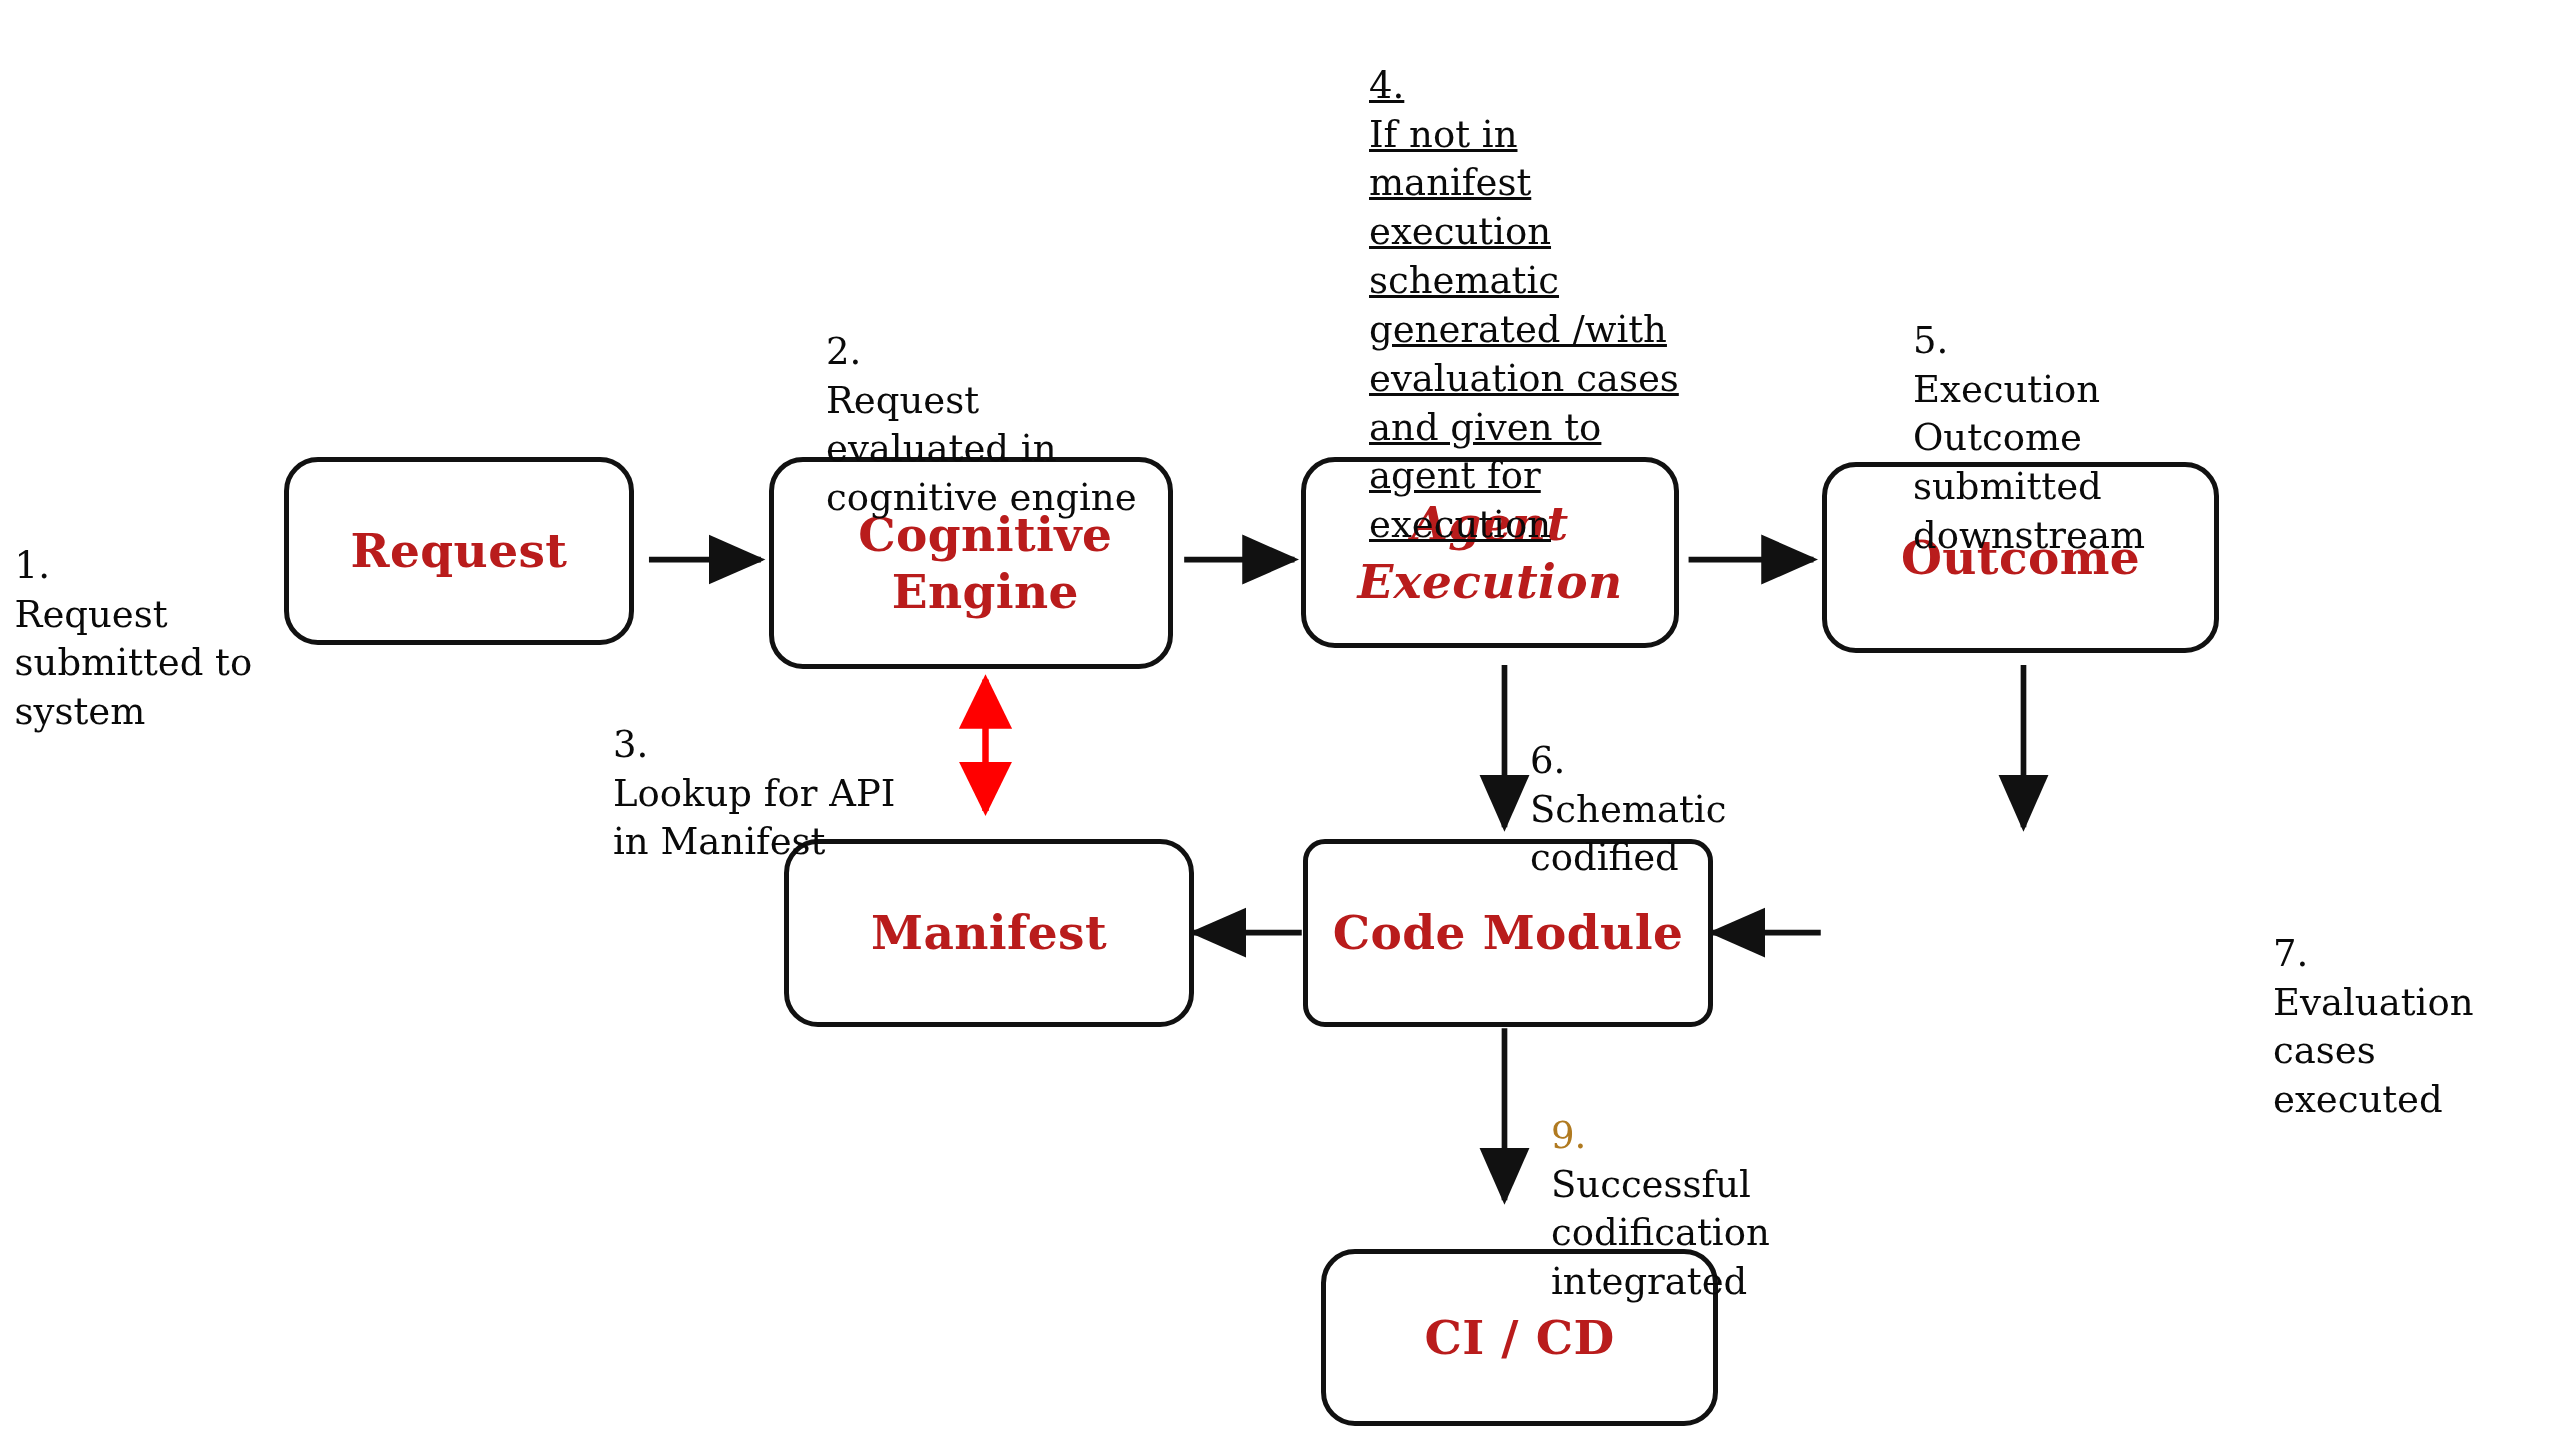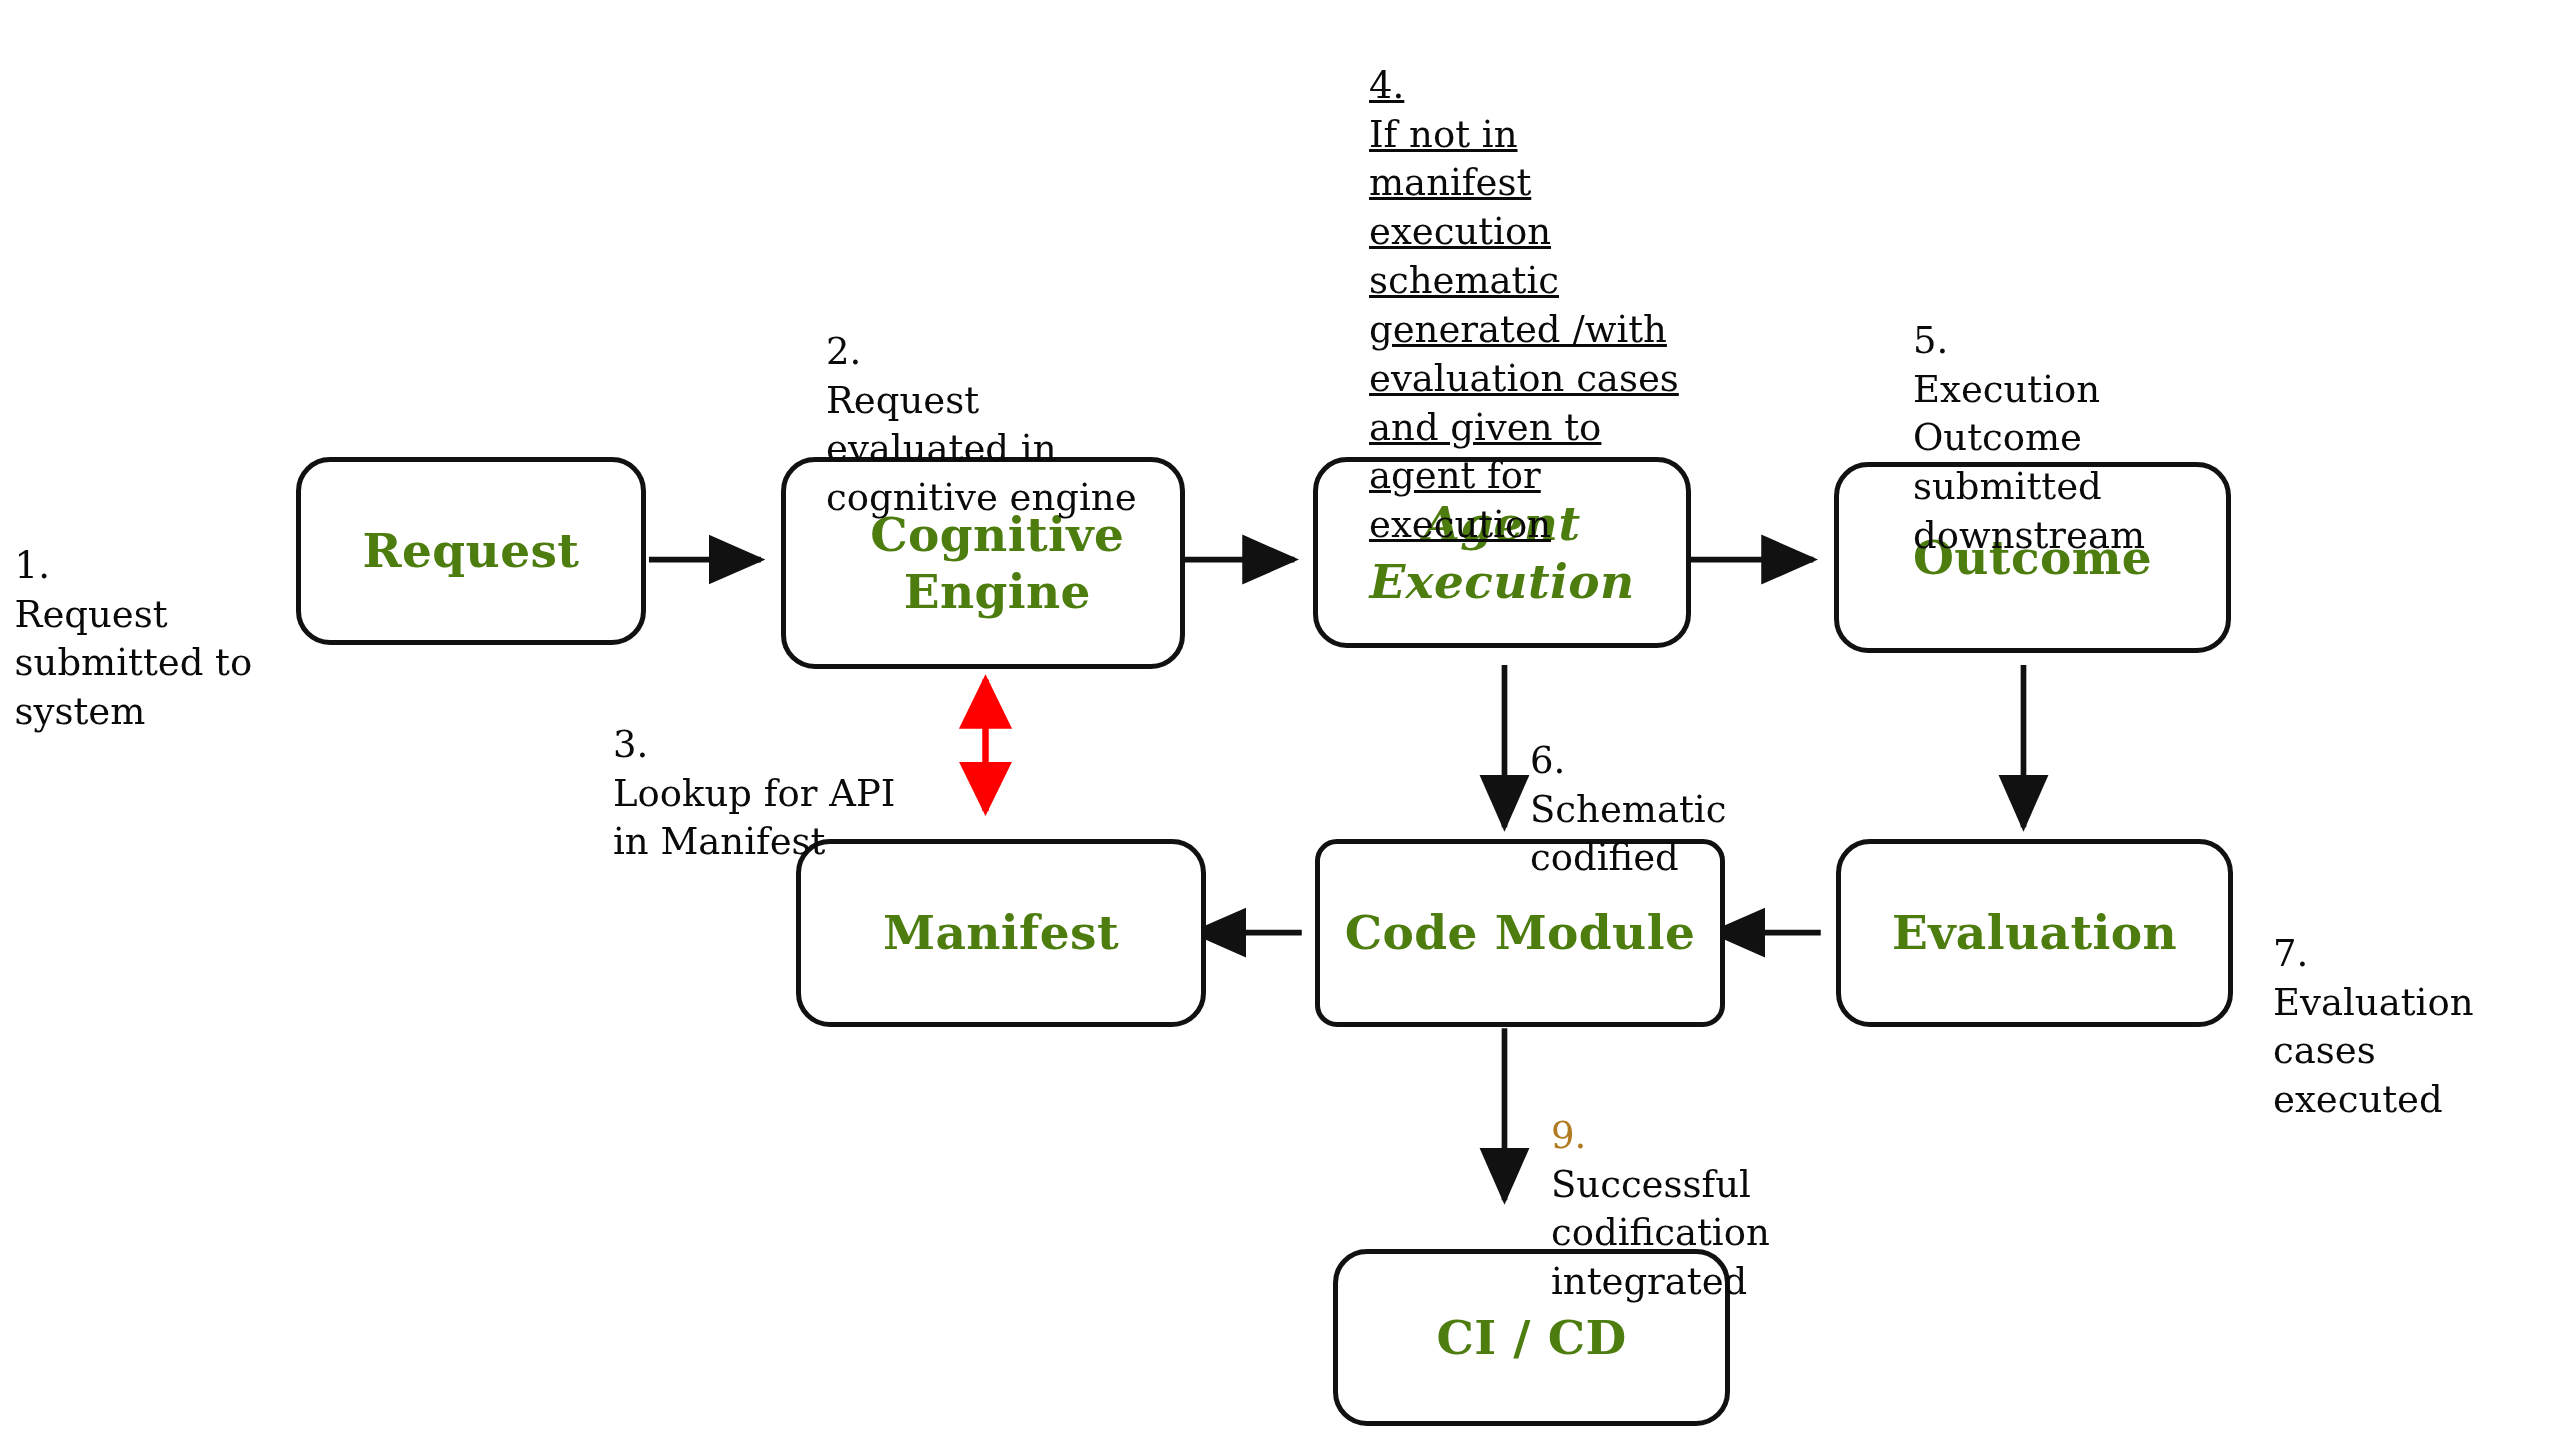--- a/index.html
+++ b/index.html
@@ -27,23 +27,22 @@
     background: #ffffff;
     display: flex;
     align-items: center;
     justify-content: center;
     text-align: center;
     font-family: "DejaVu Serif", "Liberation Serif", serif;
     font-weight: 700;
     font-size: 47px;
     line-height: 1.18;
     letter-spacing: 0.4px;
-    color: #4d7c0f;
+    color: #b91c1c;
     padding: 0 11.4px;
-    margin-left: 12px;
   }
   .node.two-line { line-height: 1.22; }
 
   
   .label {
     position: absolute;
     font-family: "DejaVu Serif", "Liberation Serif", serif;
     font-weight: 400;
     font-size: 37px;
     line-height: 1.32;
@@ -109,21 +108,20 @@
 
   <div class="node two-line" style="left:1301px; top:457px; width:378px; height:191px; white-space:pre-line;font-style:italic;">Agent
 Execution</div>
 
   <div class="node" style="left:1822px; top:462px; width:397px; height:191px;">Outcome</div>
 
   <div class="node" style="left:784px; top:839px; width:410px; height:188px;">Manifest</div>
 
   <div class="node" style="left:1303px; top:839px; width:410px; height:188px;border-radius:22px;">Code Module</div>
 
-  <div class="node" style="left:1824px; top:839px; width:397px; height:188px;">Evaluation</div>
 
   <div class="node" style="left:1321px; top:1249px; width:397px; height:177px;">CI / CD</div>
 
   <div class="label" style="left:14.6px; top:493px; width:243px;">
     <span>1.</span>
     <span>Request
 submitted to
 system</span>
   </div>
 

